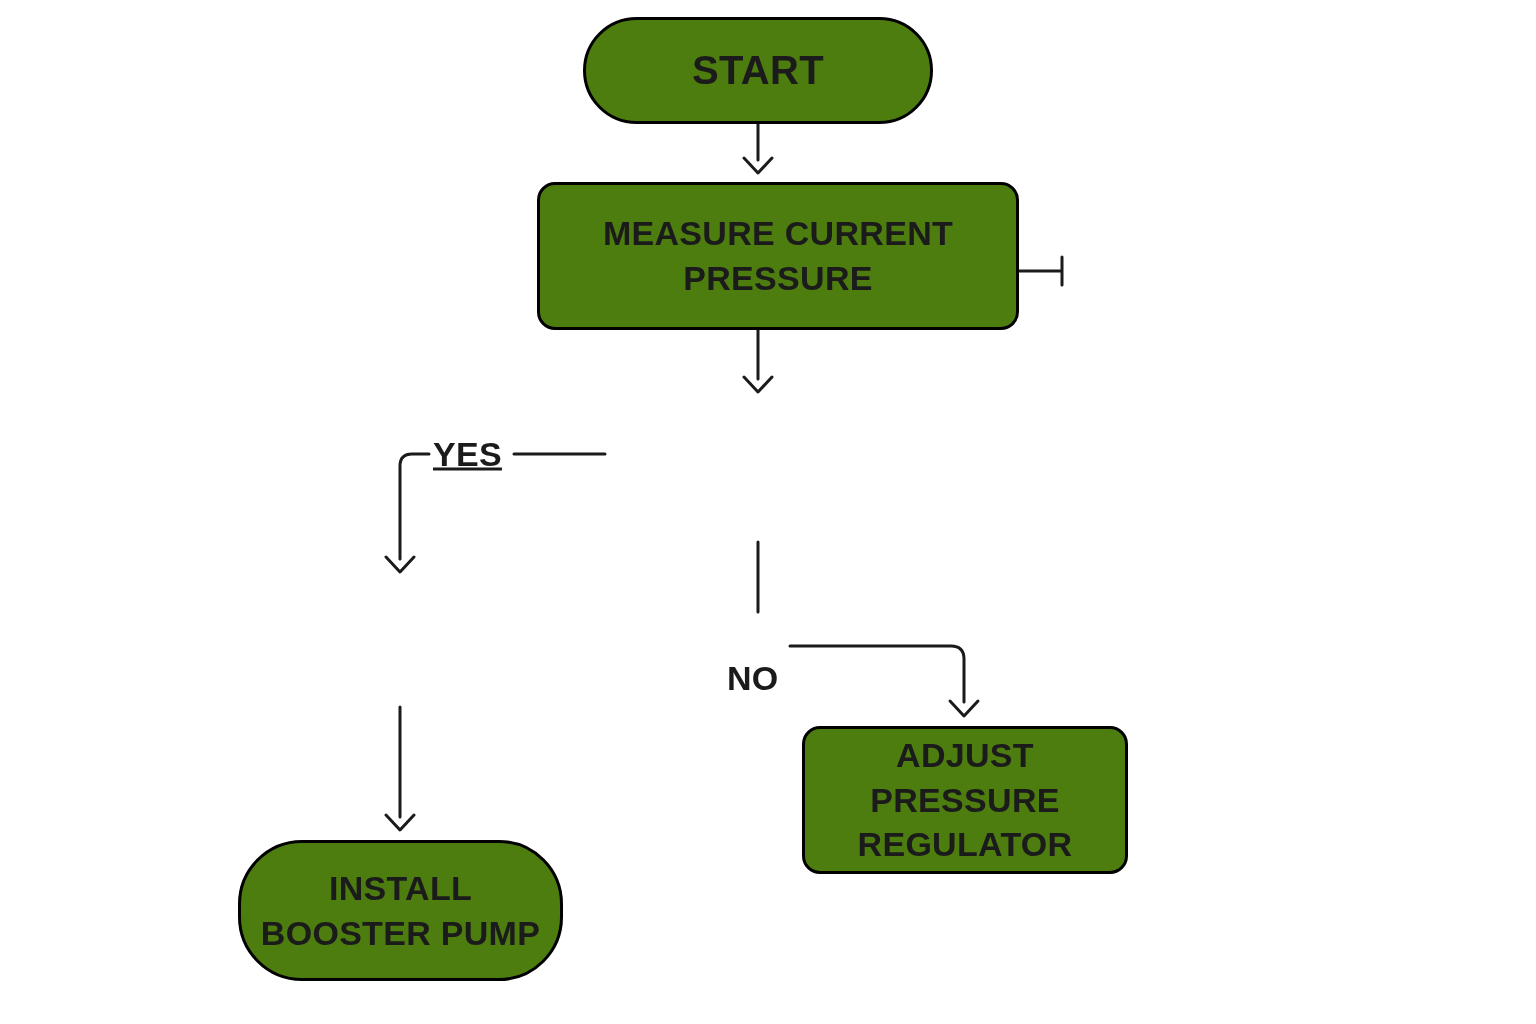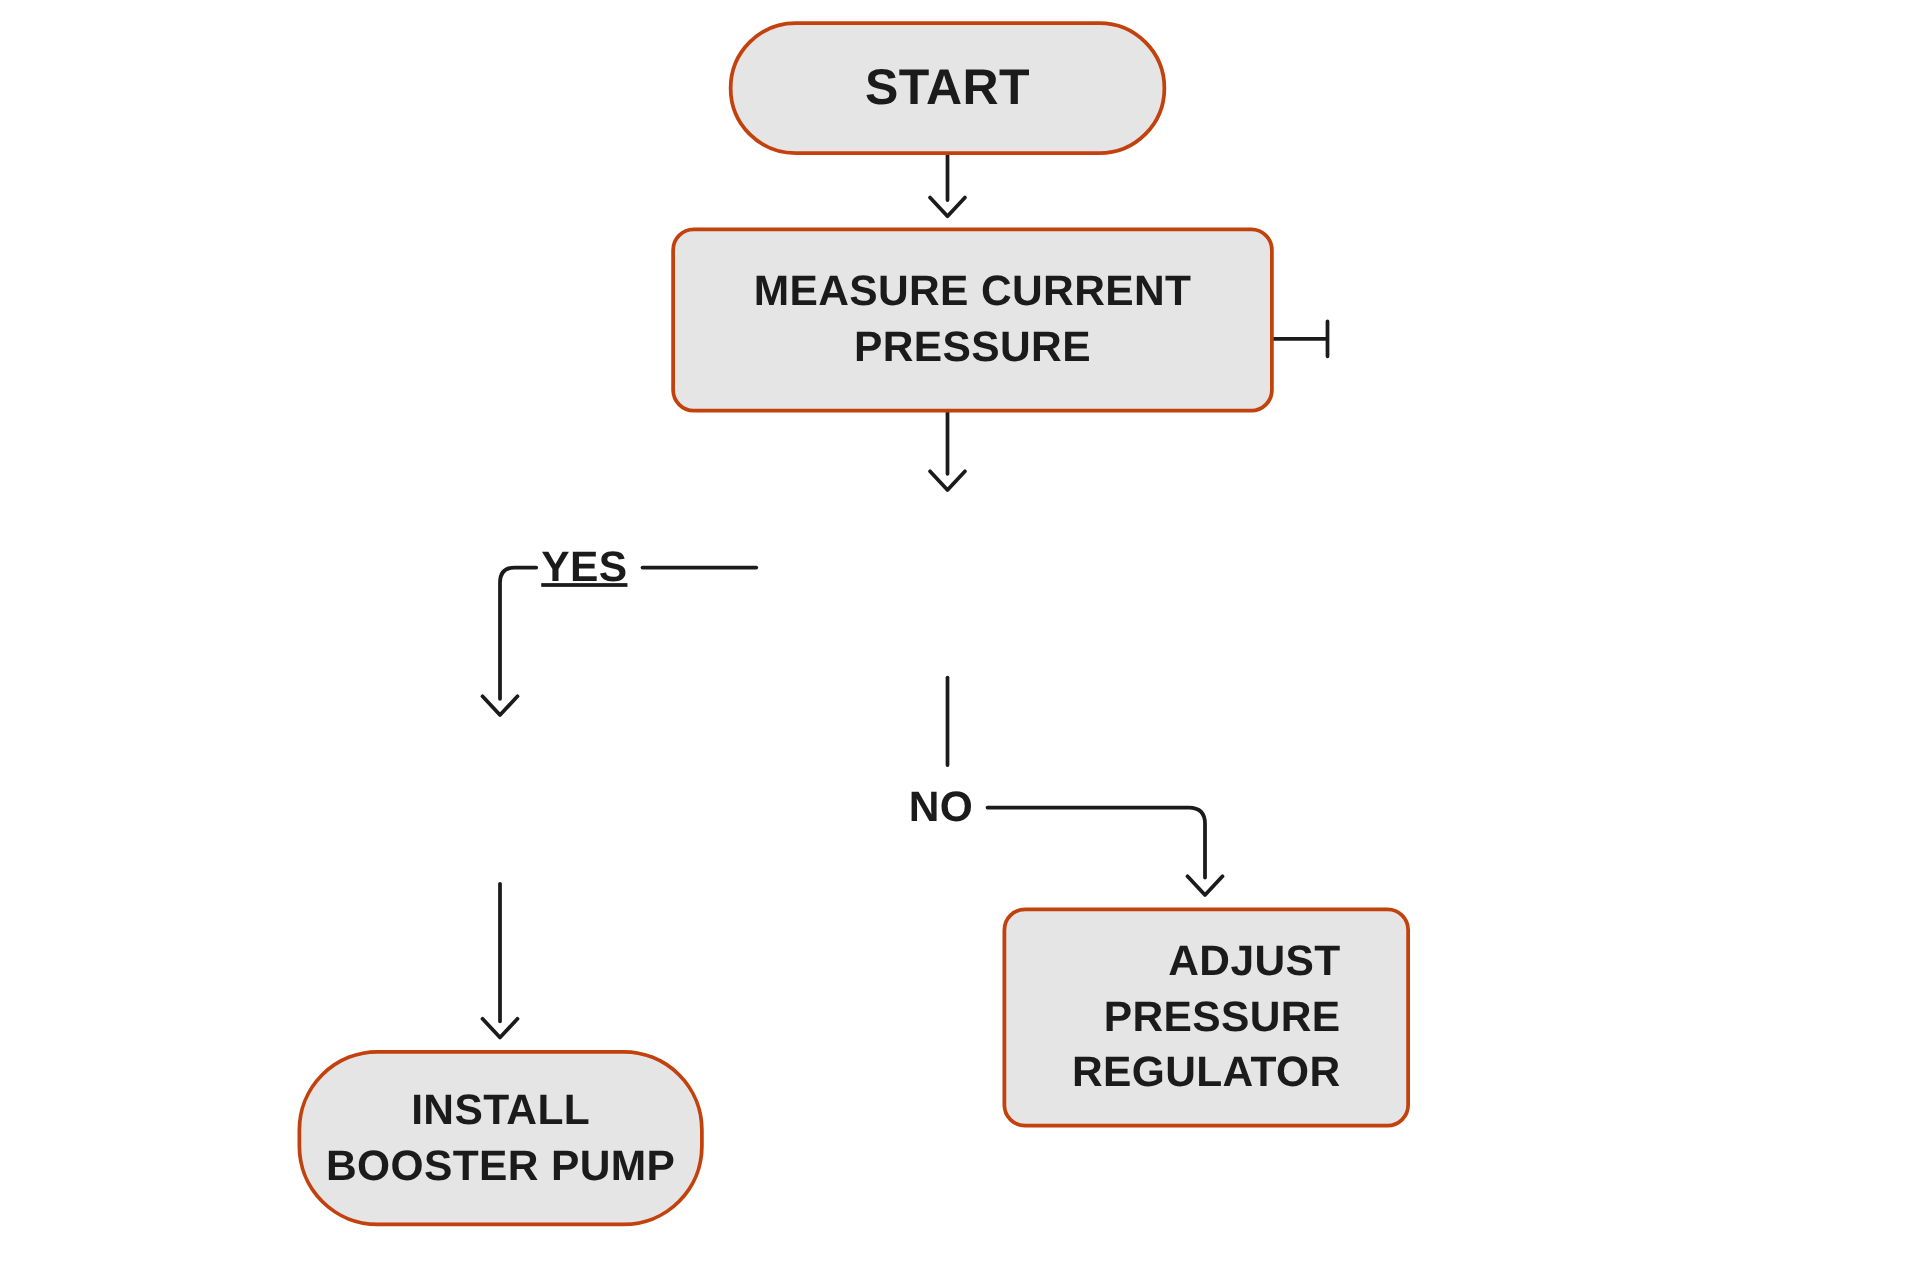--- a/index.html
+++ b/index.html
@@ -14,46 +14,46 @@
   }
   .edges { position: absolute; left: 0; top: 0; width: 1536px; height: 1024px; }
   .edges path { fill: none; stroke: #1b1b1b; stroke-width: 3; stroke-linecap: round; stroke-linejoin: round; }
   .node {
     position: absolute;
     box-sizing: border-box;
     display: flex;
     align-items: center;
     justify-content: center;
     text-align: center;
-    background: #e5e5e5;
-    border: 3px solid #c2410c;
+    background: #4d7c0f;
+    border: 3px solid #000000;
     font-weight: 700;
     font-size: 34px;
     line-height: 1.32;
     letter-spacing: 0.3px;
     white-space: pre-line;
   }
   .rect { border-radius: 18px; }
   .node-start  { left: 583px; top: 17px;  width: 350px; height: 107px; border-radius: 54px; font-size: 40px; }
   .node-measure{ left: 537px; top: 182px; width: 482px; height: 148px; }
   .node-clean  { left: 605px; top: 398px; width: 305px; height: 144px; }
   .node-if     { left: 240px; top: 582px; width: 335px; height: 125px; }
   .node-install{ left: 238px; top: 840px; width: 325px; height: 141px; border-radius: 64px; }
-  .node-adjust { left: 802px; top: 726px; width: 326px; height: 176px; text-align: right; }
+  .node-adjust { left: 802px; top: 726px; width: 326px; height: 148px; }
   .edge-label {
     position: absolute;
     transform: translateY(-50%);
     font-weight: 700;
     font-size: 34px;
     letter-spacing: 0.3px;
     white-space: nowrap;
   }
   .label-above { left: 1086px; top: 270px; }
   .label-yes   { left: 433px;  top: 454px; text-decoration: underline; }
-  .label-no    { left: 727px;  top: 646px; }
+  .label-no    { left: 727px;  top: 678px; }
 </style>
 </head>
 <body>
 
 <div class="canvas">
 
   <svg class="edges" viewBox="0 0 1536 1024" xmlns="http://www.w3.org/2000/svg">
 
     <path d="M758 123 V160 M744 158 L758 173 L772 158"></path>
 

